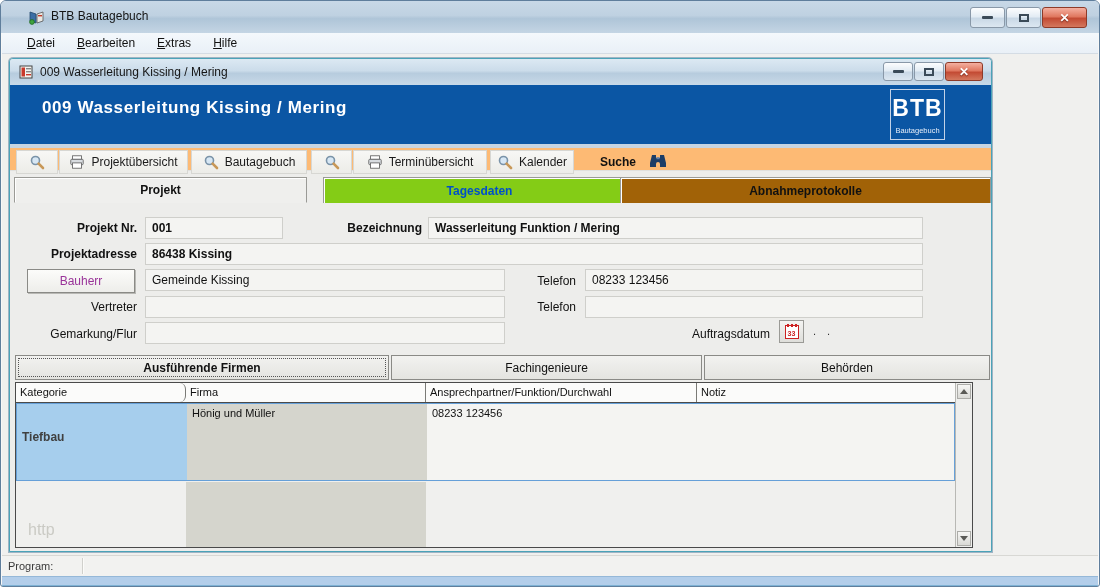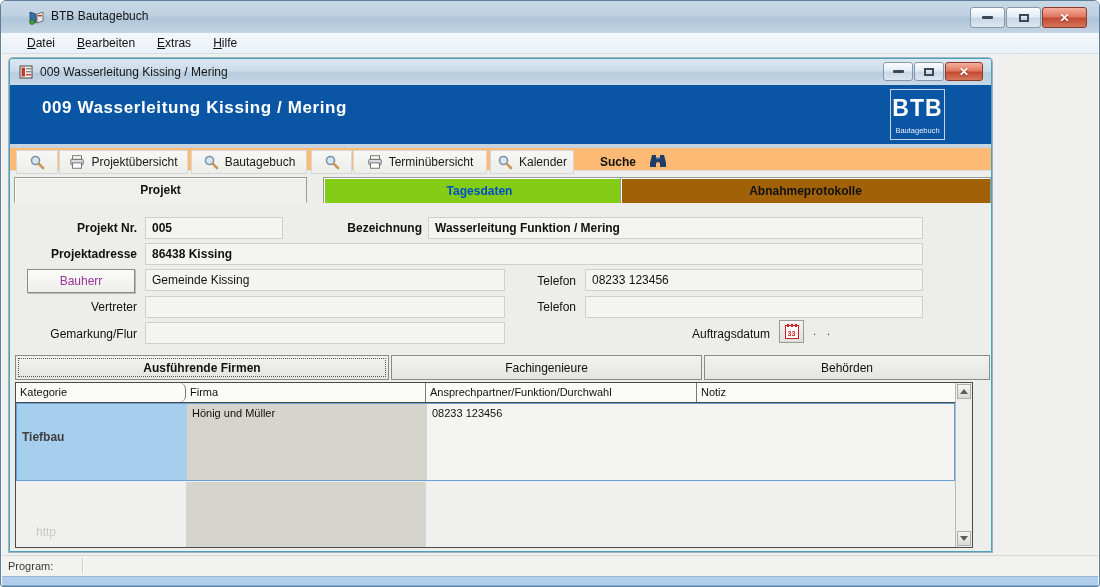--- a/index.html
+++ b/index.html
@@ -98,21 +98,21 @@
   .ghead { position:absolute; left:0; top:0; right:17px; height:20px; display:flex; background:#FBFBFA; border-bottom:1px solid #4A4A4A; }
   .gh { font-size:11px; color:#111; padding:3px 4px 0 4px; border-right:1px solid #7A7A76; overflow:hidden; white-space:nowrap; }
   .gh:nth-child(1){ width:170px;border-radius:6px; } .gh:nth-child(2){ width:240px; } .gh:nth-child(3){ width:271px; } .gh:nth-child(4){ flex:1; border-right:none; }
   .grow { position:absolute; left:0; right:17px; display:flex; }
   .grow.r1 { top:20px; height:78px; border:1px solid #66A0D8; }
   .grow.r2 { top:99px; height:65px; }
   .gc { font-size:11px; color:#111; padding:3px 5px; overflow:hidden; }
   .gc.k { width:170px; } .gc.f { width:240px; background:#D5D5CD; } .gc.a { width:271px; } .gc.n { flex:1; }
   .r1 .gc.k { background:#A6CEED; color:#404040; font-weight:bold; font-size:12px; padding-top:26px; }
   .r1 .gc.a, .r1 .gc.n { background:#F4F4F2; }
-  .watermark { position:absolute; left:12px; bottom:8px; font-size:12px; color:#CACAC4;margin-left:8px; }
+  .watermark { position:absolute; left:12px; bottom:8px; font-size:16px; color:#CACAC4; }
 
   
   .vscroll { position:absolute; right:0; top:0; bottom:0; width:17px; background:#EFEFED; border-left:1px solid #B8B8B4; }
   .sarrow { position:absolute; left:1px; width:14px; height:15px; border:1px solid #ACACA8; background:linear-gradient(180deg,#F6F6F4,#DADAD6);
             display:flex; align-items:center; justify-content:center; }
   .sarrow.up { top:1px; } .sarrow.down { bottom:1px; }
   .tri-up { width:0; height:0; border-left:4px solid transparent; border-right:4px solid transparent; border-bottom:5px solid #5A5A56; }
   .tri-down { width:0; height:0; border-left:4px solid transparent; border-right:4px solid transparent; border-top:5px solid #5A5A56; }
 
   
@@ -251,21 +251,21 @@
         <div class="tab tagesdaten">
             <span>Tagesdaten</span>
           </div>
         <div class="tab abnahme">
             <span>Abnahmeprotokolle</span>
           </div>
       </div>
 
       <div class="form">
         <span class="flabel b" style="left:17px; top:18px; width:110px;">Projekt Nr.</span>
-        <div class="ffield b" style="left:135px; top:14px; width:138px;">005</div>
+        <div class="ffield b" style="left:135px; top:14px; width:138px;">001</div>
         <span class="flabel b" style="left:312px; top:18px; width:100px;">Bezeichnung</span>
         <div class="ffield b" style="left:418px; top:14px; width:495px;">Wasserleitung Funktion / Mering</div>
 
         <span class="flabel b" style="left:17px; top:44px; width:110px;">Projektadresse</span>
         <div class="ffield b" style="left:135px; top:40px; width:778px;">86438 Kissing</div>
 
         <div class="bauherr-btn">Bauherr</div>
         <div class="ffield" style="left:135px; top:66px; width:360px;">Gemeinde Kissing</div>
         <span class="flabel" style="left:505px; top:71px; width:61px;">Telefon</span>
         <div class="ffield" style="left:575px; top:66px; width:338px;">08233 123456</div>

